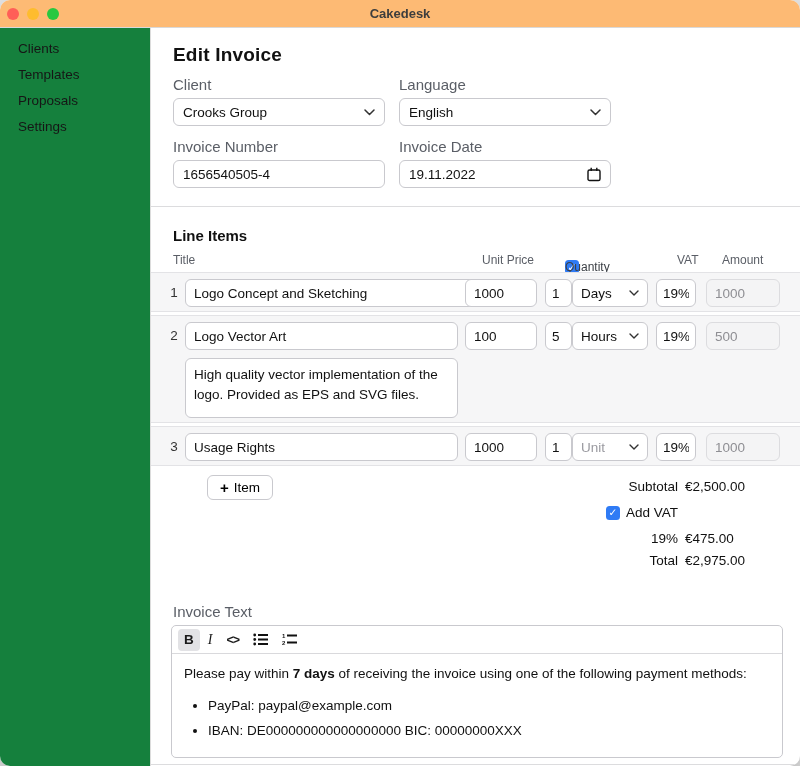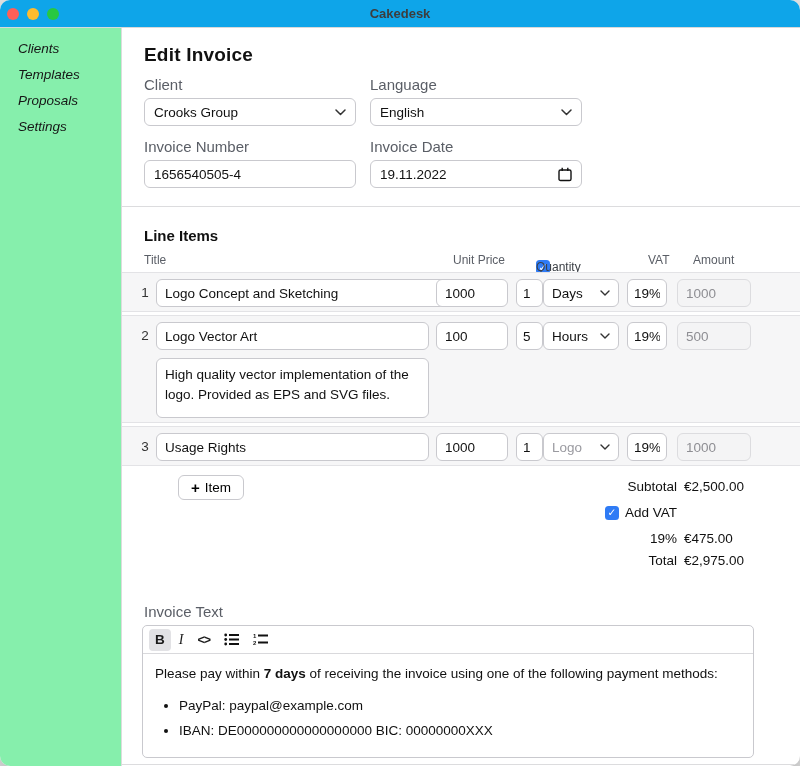--- a/index.html
+++ b/index.html
@@ -2,30 +2,30 @@
 <html><head>
 <meta charset="utf-8">
 <style>
   * { box-sizing: border-box; margin: 0; padding: 0; }
   html,body { background:#e8e8e8; }
   body { font-family:"Liberation Sans","DejaVu Sans",sans-serif; color:#111; }
   .window { width:800px; height:766px; background:#fff; border-radius:10px; overflow:hidden;
             box-shadow:0 10px 30px rgba(0,0,0,.3); position:relative; }
 
   
-  .titlebar { height:28px; background:#0ea5e9; border-bottom:1px solid #d9d9d9;
+  .titlebar { height:28px; background:#fdba74; border-bottom:1px solid #d9d9d9;
               display:flex; align-items:center; position:relative; }
   .traffic { display:flex; gap:8px; margin-left:7px; }
   .light { width:12px; height:12px; border-radius:50%; }
   .titlebar-title { position:absolute; left:0; right:0; text-align:center;
                     font-size:13px; font-weight:bold; color:#3d3d3d; }
 
   
   .body { display:flex; height:738px; }
-  .sidebar { width:122px; background:#86efac; border-right:1px solid #dcdcdc; padding-top:9px; flex:none;font-style:italic; }
+  .sidebar { width:151px; background:#15803d; border-right:1px solid #dcdcdc; padding-top:9px; flex:none; }
   .side-item { margin:0 8px 2px 8px; padding:3px 10px; font-size:13.5px; border-radius:5px;
                color:#161616; line-height:18px; cursor:default; }
   .side-item.active { background:#d5d5d6; }
   .main { flex:1; position:relative; padding:0 18px 0 22px; }
 
   
   .page-title { font-size:19px; font-weight:bold; margin-top:16px; letter-spacing:.2px; }
   .form-grid { display:flex; flex-wrap:wrap; margin-top:10px; }
   .field { width:212px; margin-right:14px; margin-bottom:12px; }
   .f-label { font-size:15px; color:#5a5e66; margin-bottom:5px; }
@@ -201,21 +201,21 @@
         <input class="abs li-input dis" style="left: 555px; width: 74px;" type="text" disabled="" value="500">
         <textarea class="abs desc" style="">High quality vector implementation of the logo. Provided as EPS and SVG files.</textarea>
       </div>
 
       <div class="li-row" style="height:40px">
         <div class="abs row-num">3</div>
         <input class="abs li-input" style="left: 34px; width: 273px;" type="text" value="Usage Rights">
         <input class="abs li-input" style="left: 314px; width: 72px;" type="text" value="1000">
         <input class="abs li-input" style="left: 394px; width: 27px; padding: 0px 6px;" type="text" value="1">
         <div class="abs sel" style="left:421px;width:76px">
-          <span class="val muted">Logo</span>
+          <span class="val muted">Unit</span>
           <svg width="10" height="6" viewBox="0 0 10 6">
               <polyline points="1,1 5,5 9,1" fill="none" stroke="#333" stroke-width="1.4" stroke-linecap="round" stroke-linejoin="round"></polyline>
             </svg>
         </div>
         <input class="abs li-input" style="left: 505px; width: 40px; padding: 0px 6px;" type="text" value="19%">
         <input class="abs li-input dis" style="left: 555px; width: 74px;" type="text" disabled="" value="1000">
       </div>
 
       <div class="summary">
         <button class="add-item-btn">

